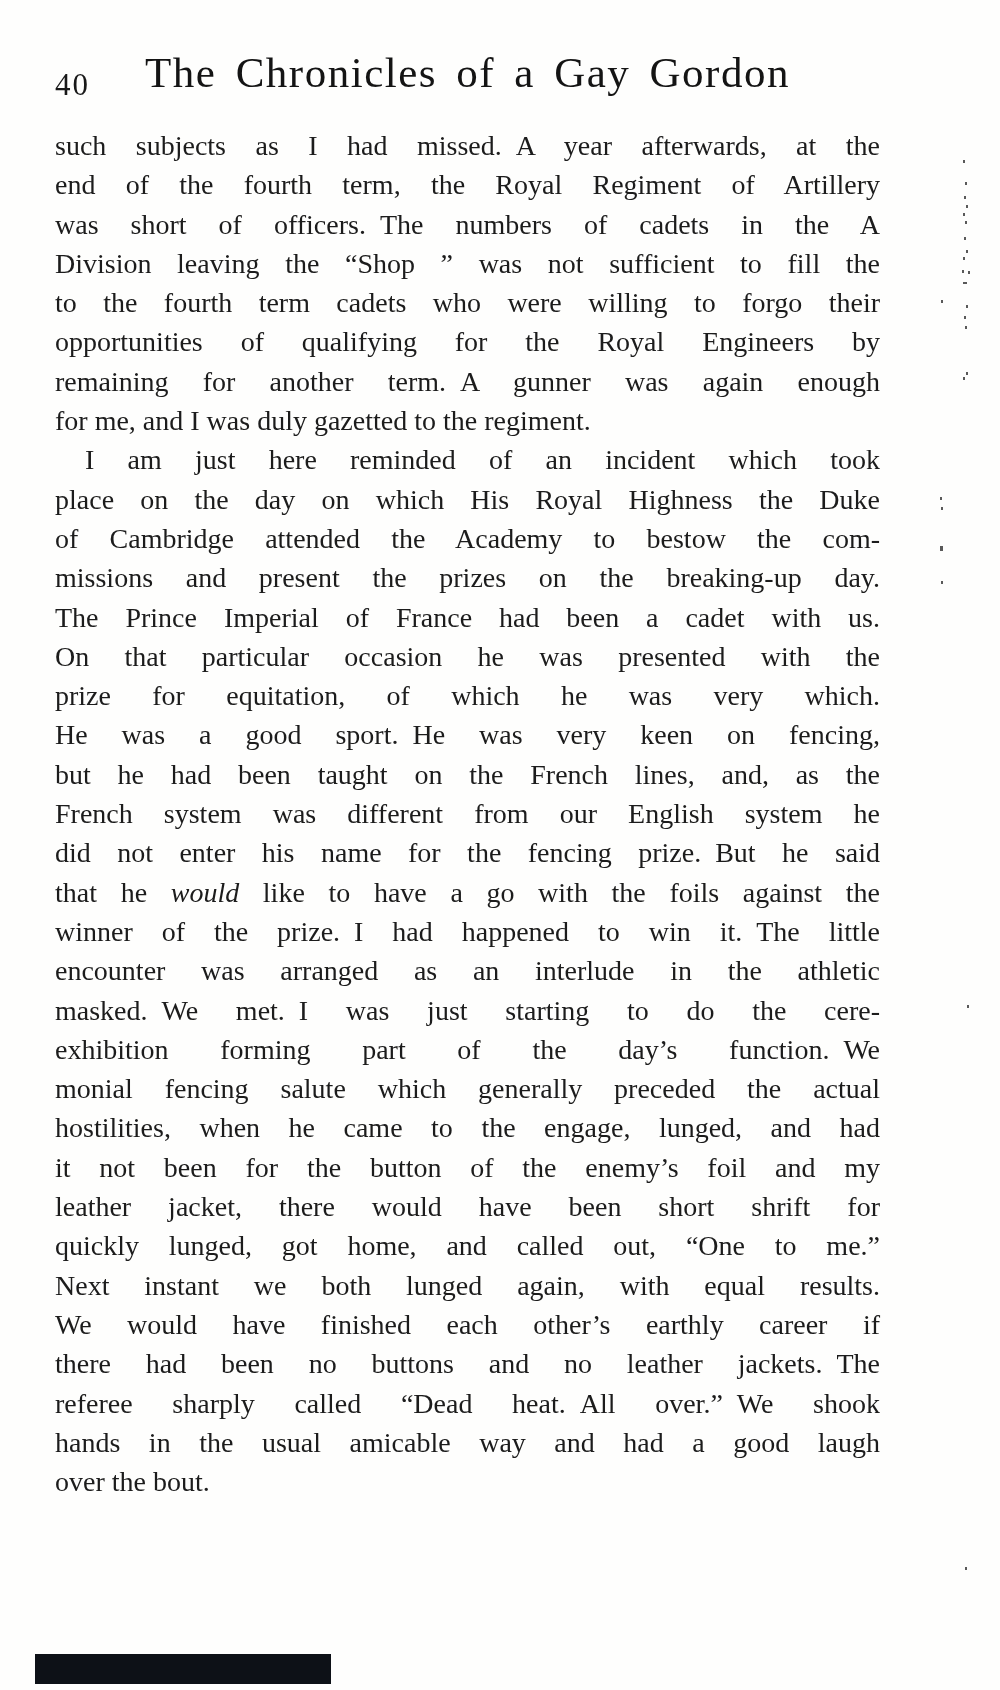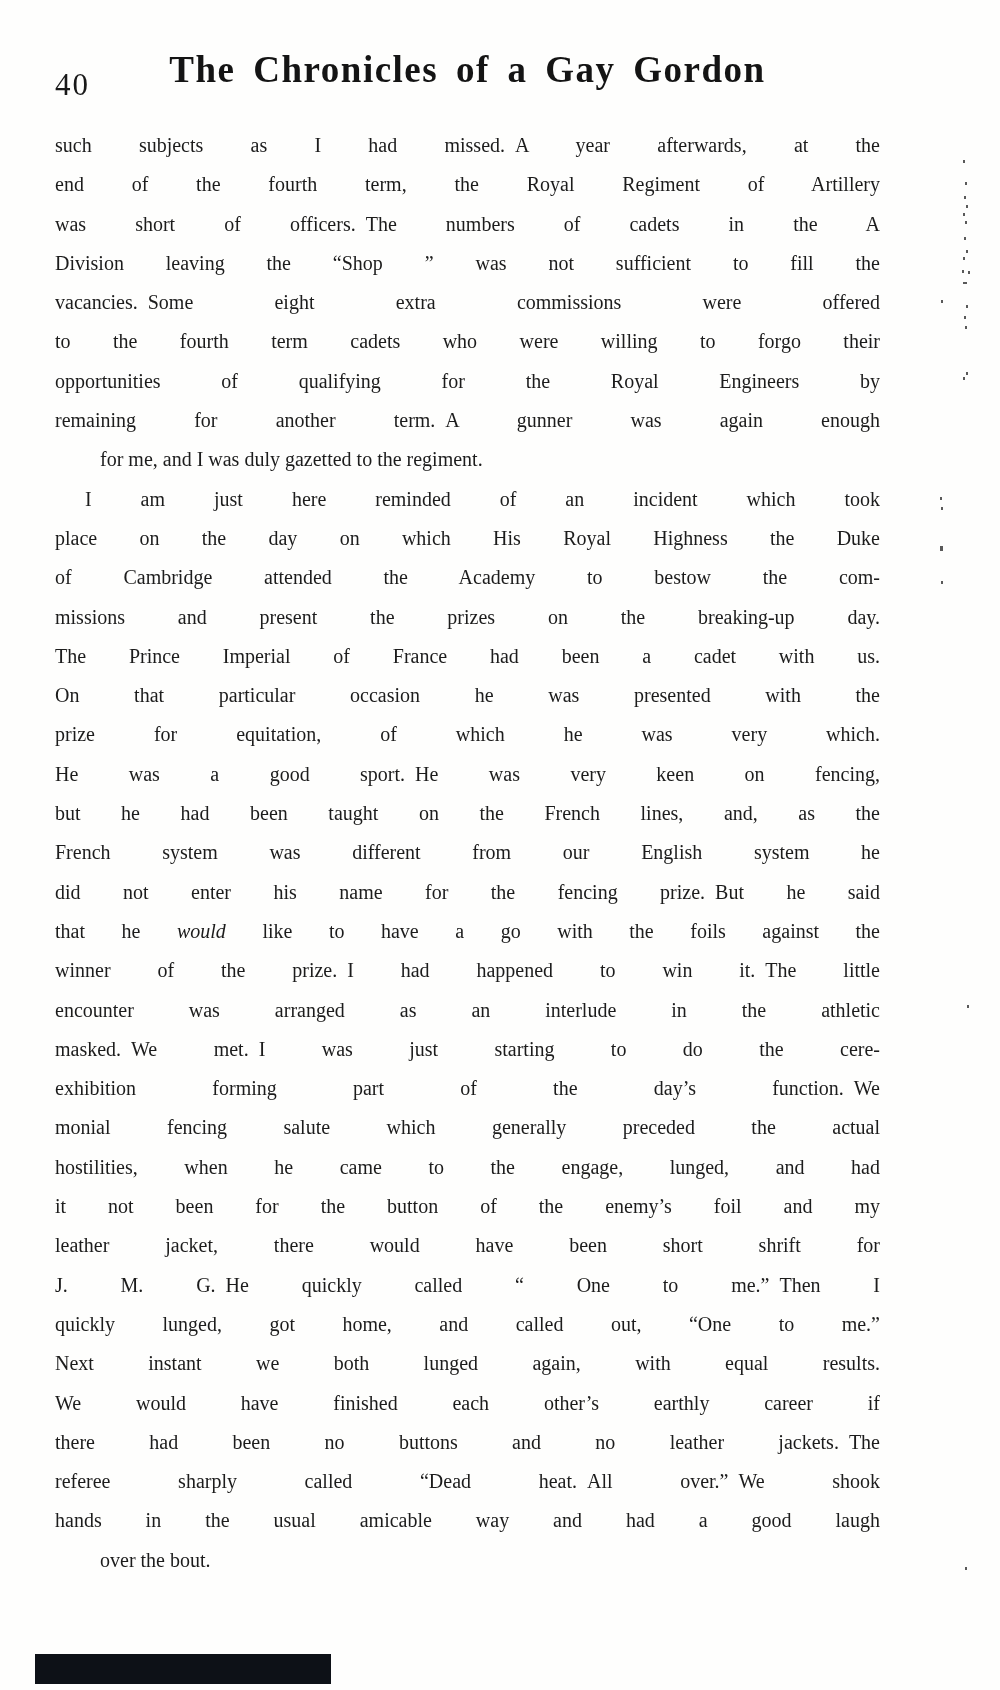--- a/index.html
+++ b/index.html
@@ -5,31 +5,31 @@
   html,body{margin:0;padding:0;background:#ffffff;}
   .page{
     position:relative;width:1000px;height:1690px;background:#fefefdff;
     font-family:"Liberation Serif",serif;color:#1b1b1b;overflow:hidden;
   }
   .pagehead{position:absolute;top:48px;left:55px;width:825px;height:62px;}
   .pagenum{
     position:absolute;left:0;bottom:7px;font-size:31px;letter-spacing:2px;color:#181818;
   }
   .runtitle{
-    margin:0;text-align:center;font-size:37px;font-weight:700;
+    margin:0;text-align:center;font-size:43px;font-weight:400;
     letter-spacing:1.5px;word-spacing:7px;color:#141414;
   }
   .body-text{position:absolute;top:126px;left:55px;width:825px;}
   .para{margin:0;padding:0;}
   .line{
-    font-size:20px;line-height:39.3px;
+    font-size:28px;line-height:39.3px;
     text-align:justify;text-align-last:justify;
     color:#1c1c1c;
   }
-  .line.endline{text-align:left;text-align-last:left;margin-left:45px;}
+  .line.endline{text-align:left;text-align-last:left;}
   .line.indented{text-indent:30px;}
   .line i{}
   .speck{position:absolute;background:#3c3c3c;opacity:.85;}
   .scan-bar{position:absolute;left:35px;top:1654px;width:296px;height:30px;background:#0d1117;}
 </style>
 </head>
 <body>
 
 <div class="page">
 
@@ -37,21 +37,20 @@
     <span class="pagenum">40</span>
     <h1 class="runtitle">The Chronicles of a Gay Gordon</h1>
   </header>
 
   <main class="body-text" id="body-text">
       <div class="para">
         <div class="line"><span>such subjects as I had missed. A year afterwards, at the</span></div>
         <div class="line"><span>end of the fourth term, the Royal Regiment of Artillery</span></div>
         <div class="line"><span>was short of officers. The numbers of cadets in the A</span></div>
         <div class="line"><span>Division leaving the “Shop ” was not sufficient to fill the</span></div>
-        <div class="line"><span>vacancies. Some eight extra commissions were offered</span></div>
         <div class="line"><span>to the fourth term cadets who were willing to forgo their</span></div>
         <div class="line"><span>opportunities of qualifying for the Royal Engineers by</span></div>
         <div class="line"><span>remaining for another term. A gunner was again enough</span></div>
         <div class="line endline"><span>for me, and I was duly gazetted to the regiment.</span></div>
       </div>
       <div class="para">
         <div class="line indented"><span>I am just here reminded of an incident which took</span></div>
         <div class="line"><span>place on the day on which His Royal Highness the Duke</span></div>
         <div class="line"><span>of Cambridge attended the Academy to bestow the com-</span></div>
         <div class="line"><span>missions and present the prizes on the breaking-up day.</span></div>
@@ -64,21 +63,20 @@
         <div class="line"><span>did not enter his name for the fencing prize. But he said</span></div>
         <div class="line"><span>that he </span><i>would</i><span> like to have a go with the foils against the</span></div>
         <div class="line"><span>winner of the prize. I had happened to win it. The little</span></div>
         <div class="line"><span>encounter was arranged as an interlude in the athletic</span></div>
         <div class="line"><span>masked. We met. I was just starting to do the cere-</span></div>
         <div class="line"><span>exhibition forming part of the day’s function. We</span></div>
         <div class="line"><span>monial fencing salute which generally preceded the actual</span></div>
         <div class="line"><span>hostilities, when he came to the engage, lunged, and had</span></div>
         <div class="line"><span>it not been for the button of the enemy’s foil and my</span></div>
         <div class="line"><span>leather jacket, there would have been short shrift for</span></div>
-        <div class="line"><span>J. M. G. He quickly called “ One to me.” Then I</span></div>
         <div class="line"><span>quickly lunged, got home, and called out, “One to me.”</span></div>
         <div class="line"><span>Next instant we both lunged again, with equal results.</span></div>
         <div class="line"><span>We would have finished each other’s earthly career if</span></div>
         <div class="line"><span>there had been no buttons and no leather jackets. The</span></div>
         <div class="line"><span>referee sharply called “Dead heat. All over.” We shook</span></div>
         <div class="line"><span>hands in the usual amicable way and had a good laugh</span></div>
         <div class="line endline"><span>over the bout.</span></div>
       </div>
     </main>
 

